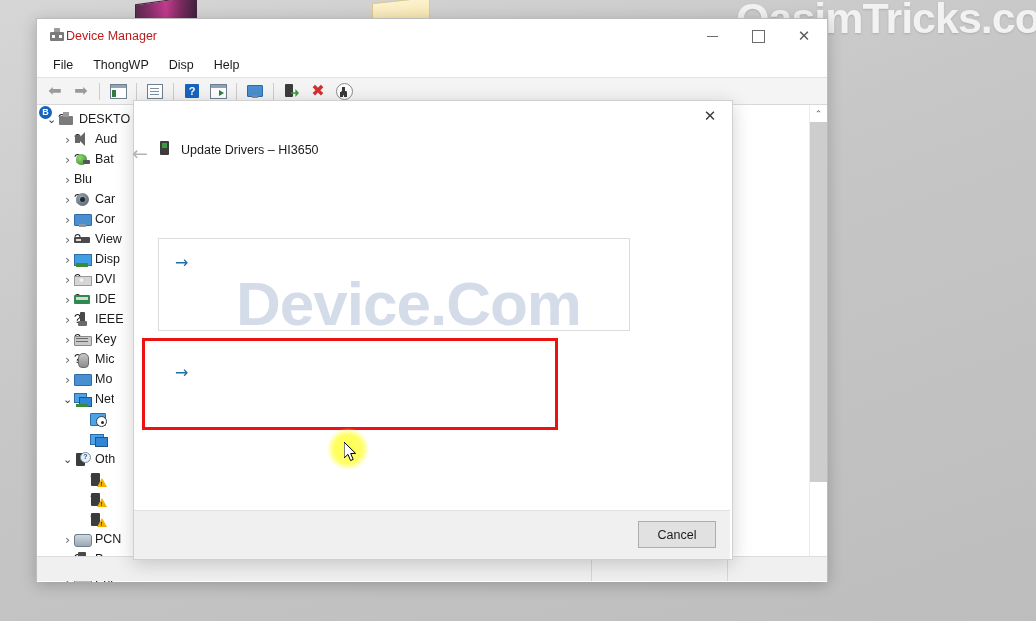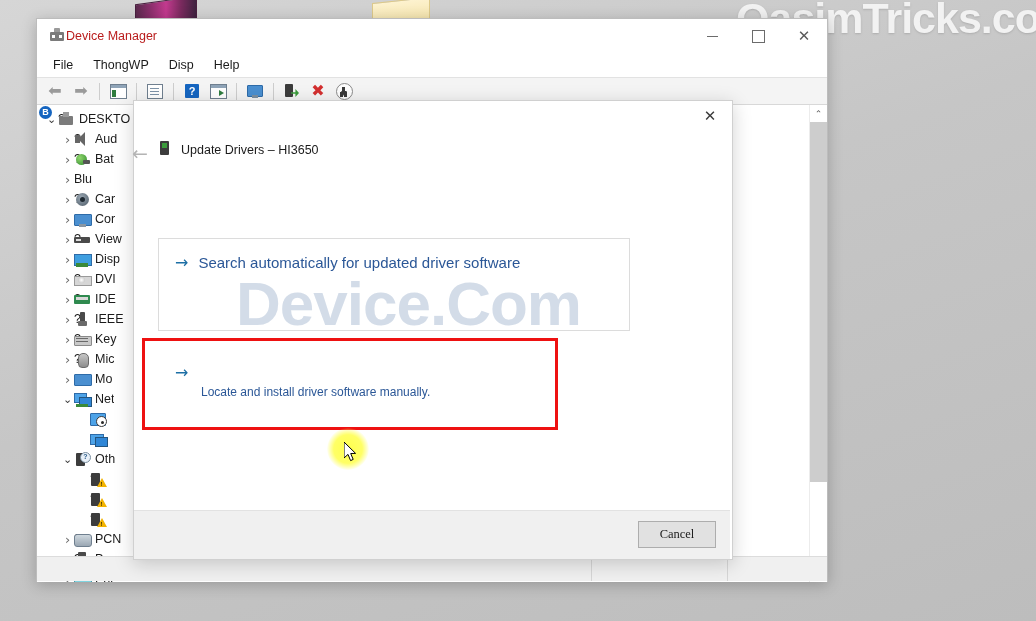--- a/index.html
+++ b/index.html
@@ -206,21 +206,21 @@
   .opt-title{font-size:15px;color:#2b5797;line-height:19px;}
   .opt-desc{margin-left:26px;margin-top:3px;font-size:12px;color:#2b5797;line-height:15.5px;}
 
   #red-box{position:absolute;left:142px;top:338px;width:410px;height:86px;
     border:3px solid #ee1111;pointer-events:none;}
 
   #ud-footer{position:absolute;left:0;bottom:0;width:596px;height:48px;background:#f0f0f0;
     border-top:1px solid #e2e2e2;}
   #ud-cancel{position:absolute;right:14px;top:10px;width:76px;height:25px;background:#e1e1e1;
     border:1px solid #adadad;font-size:12.5px;color:#1b1b1b;
-    display:flex;align-items:center;justify-content:center;font-family:Liberation Serif, serif;}
+    display:flex;align-items:center;justify-content:center;}
 
   
   #cursor-glow{position:absolute;left:327px;top:428px;width:42px;height:42px;border-radius:50%;
     background:radial-gradient(circle,#ffff4d 0%,#ffff66 48%,rgba(255,255,102,0) 72%);
     pointer-events:none;}
   #cursor{position:absolute;left:344px;top:442px;width:13px;height:20px;pointer-events:none;}
 </style>
 </head>
 <body>
 
@@ -453,29 +453,27 @@
         <span class="bd"></span>
         <span class="gr"></span>
       </div>
     <div id="ud-head-text">Update Drivers – HI3650</div>
   </div>
 
 
   <div class="opt" id="opt-1">
     <div class="opt-row">
       <span class="opt-arrow">→</span>
-      <span class="opt-title">Search automatically for updated driver software</span>
     </div>
   </div>
 
   <div class="opt" id="opt-2">
     <div class="opt-row">
       <span class="opt-arrow">→</span>
     </div>
-    <div class="opt-desc">Locate and install driver software manually.</div>
   </div>
 
   <div id="ud-footer">
     <div id="ud-cancel">Cancel</div>
   </div>
 </div>
 
 <div class="wm" id="wm-mid">Device.Com</div>
 
 <div id="red-box"></div>

